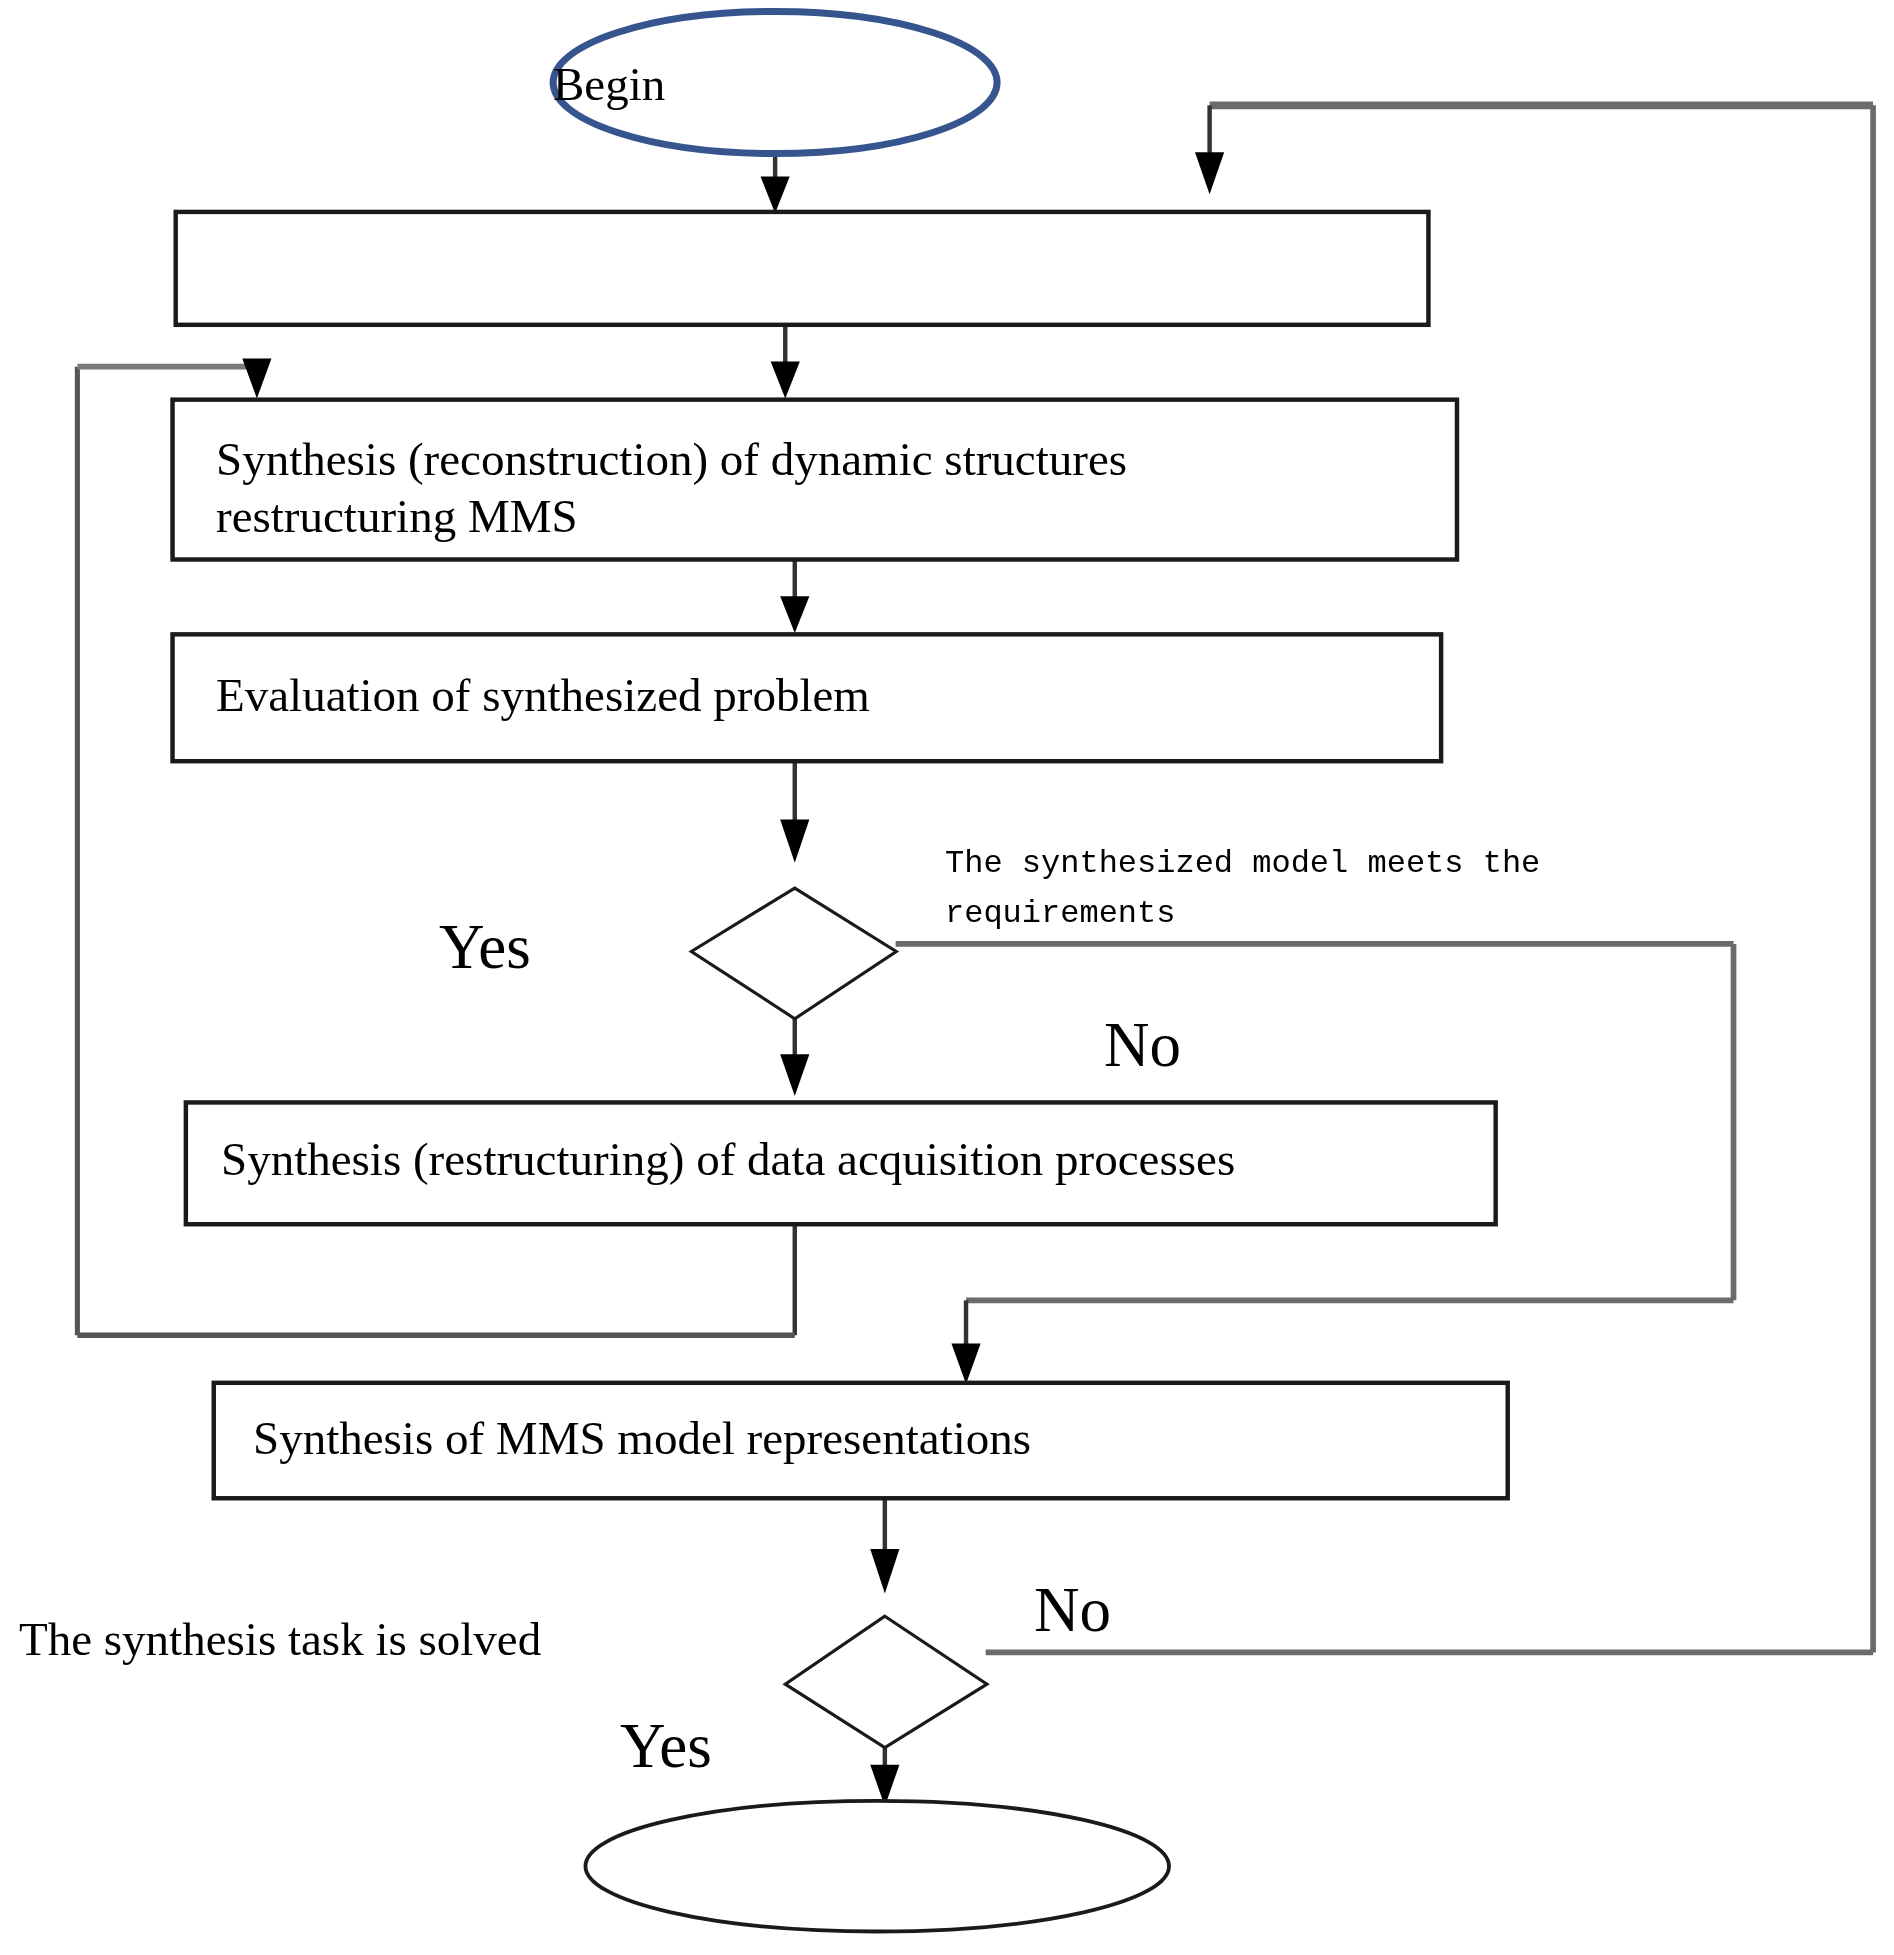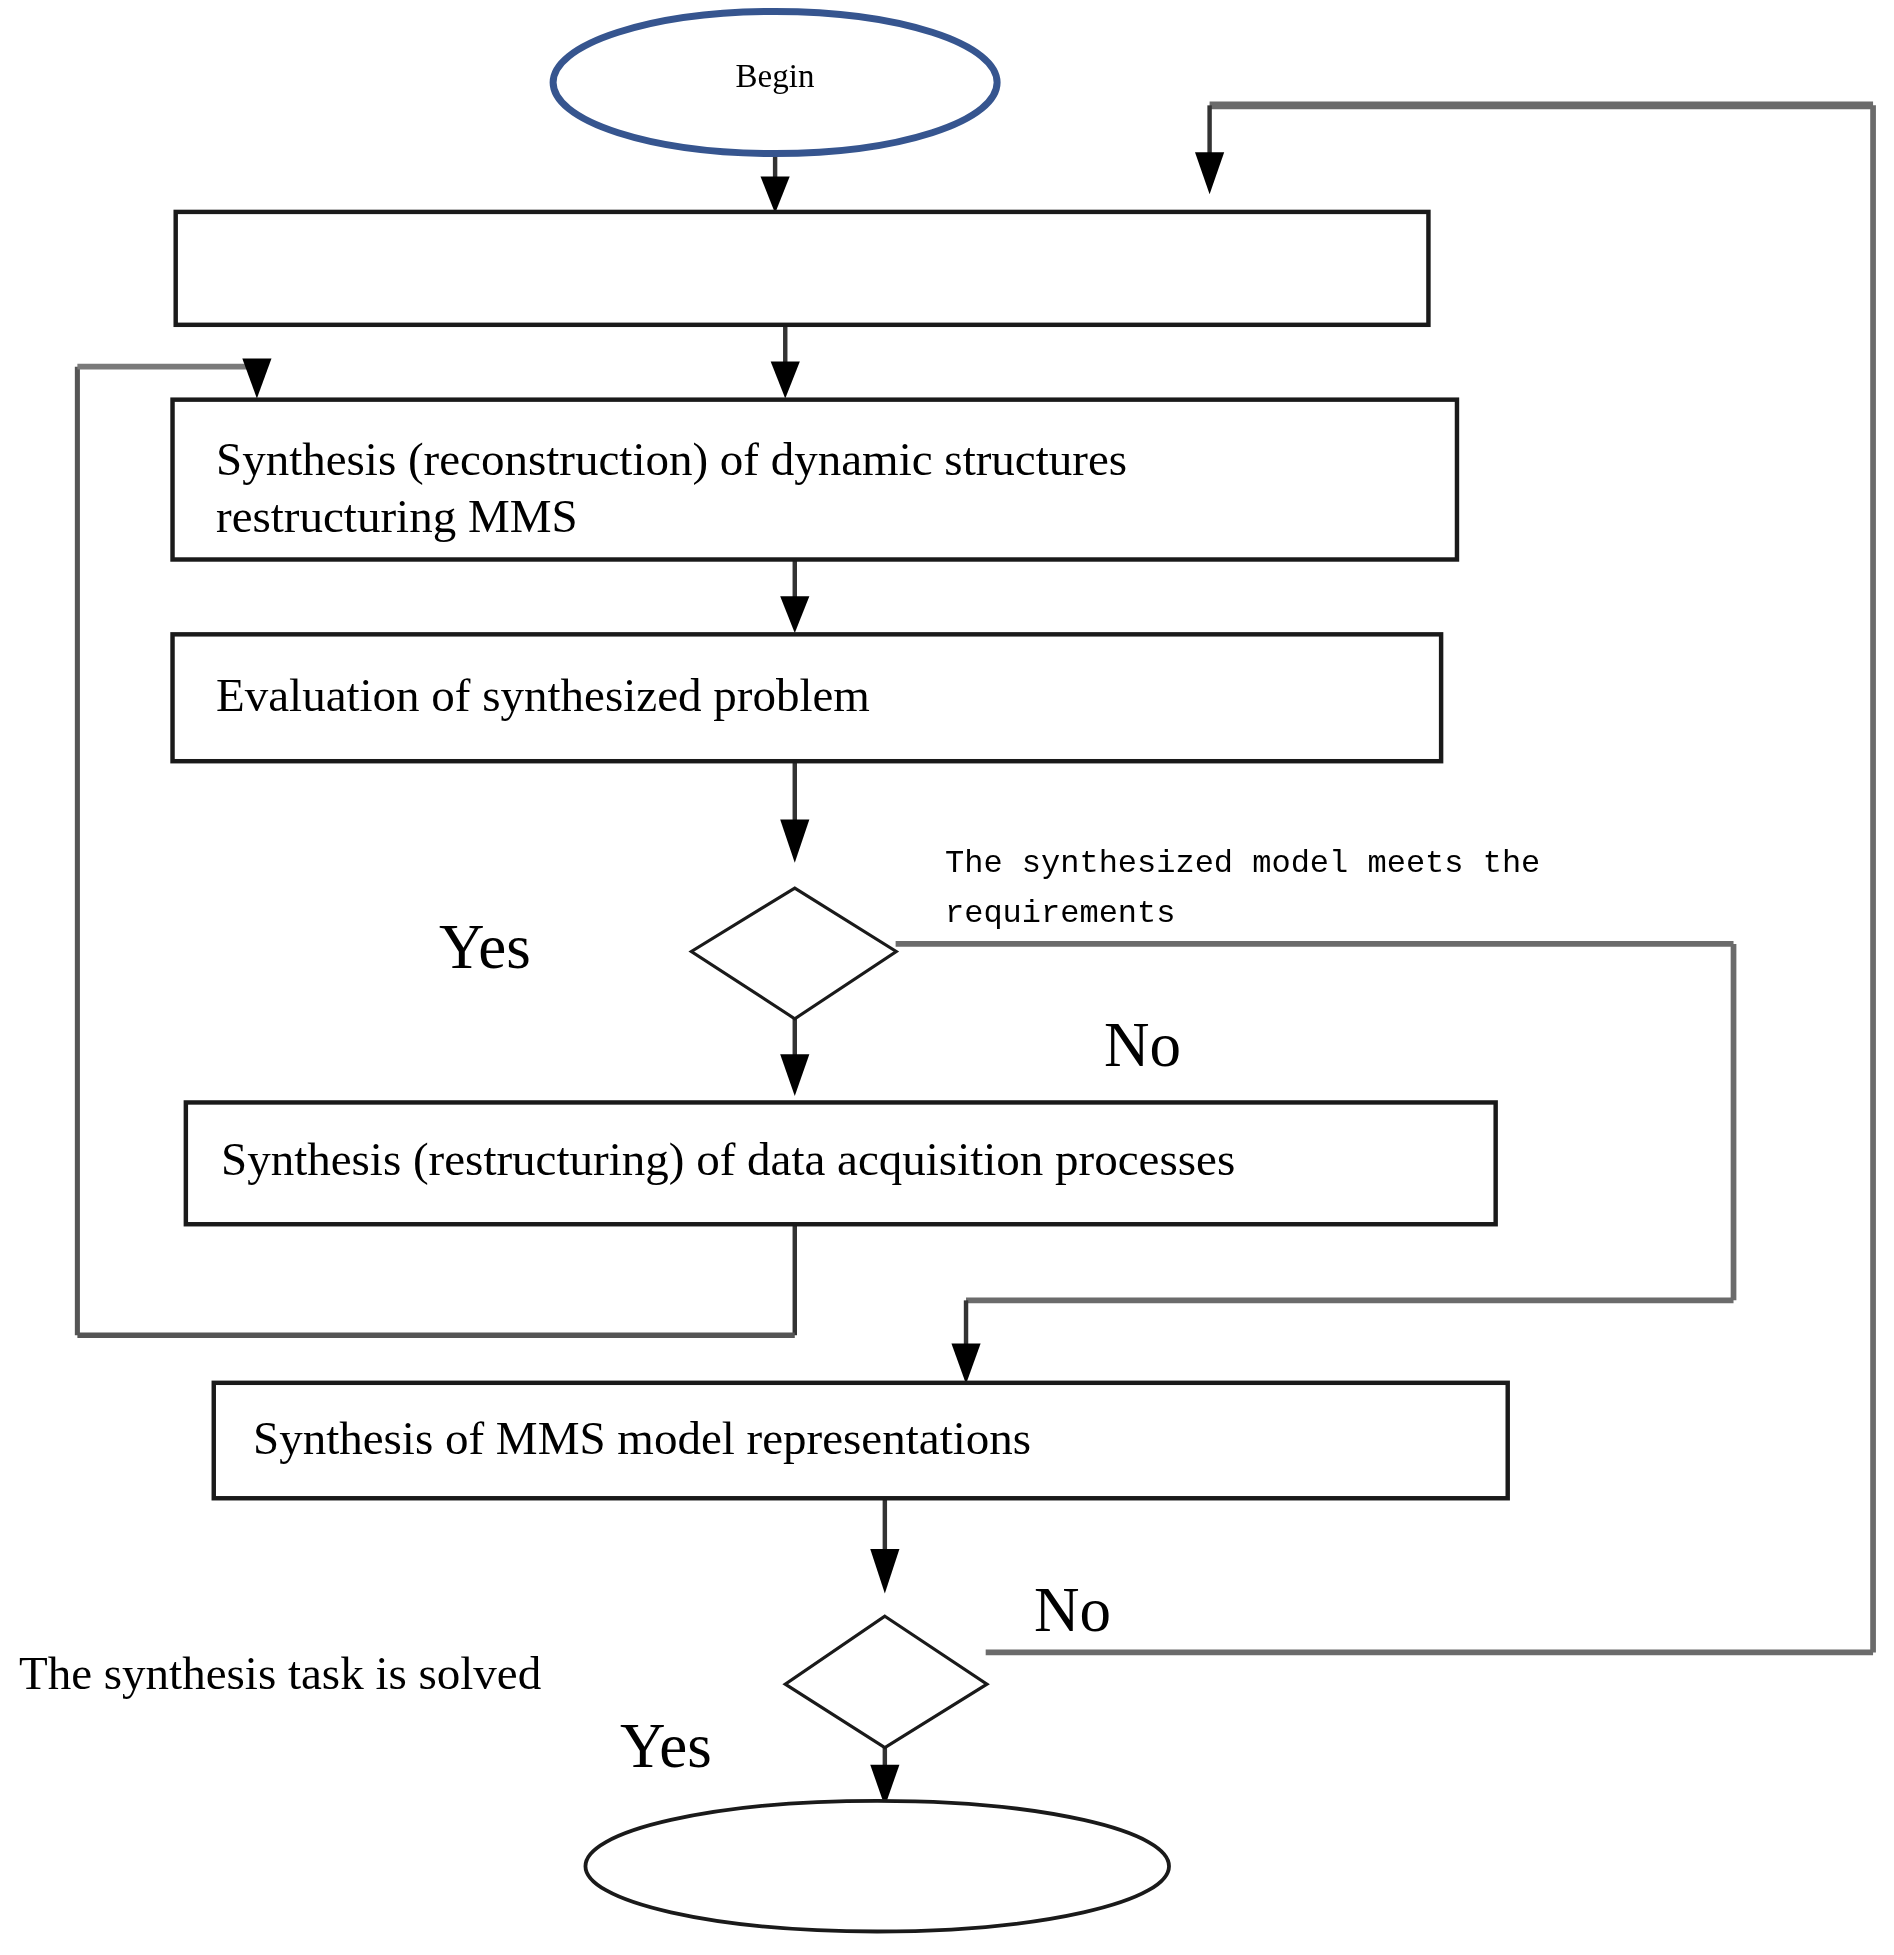--- a/index.html
+++ b/index.html
@@ -29,33 +29,32 @@
     position: absolute;
     color: #000000;
     line-height: 1.22;
     white-space: pre-line;
     pointer-events: none;
   }
   .process-label {
     font-size: 47px;
   }
   .terminal-label {
-    font-size: 33px;
-    text-align: center;
+    font-size: 47px;
+    text-align: left;
   }
   .branch-label {
     font-size: 63px;
   }
   .condition-label {
     font-size: 32px;
     line-height: 1.55;
   }
   .free-label {
     font-size: 47px;
-    margin-top: 34px;
   }
 </style>
 </head>
 <body>
 
 <div id="canvas">
 
   <svg id="flow-svg" viewBox="0 0 2986 3082" xmlns="http://www.w3.org/2000/svg">
     <defs>
       <marker id="arrowhead" markerWidth="10" markerHeight="12" refX="5" refY="11" orient="auto" markerUnits="userSpaceOnUse">

